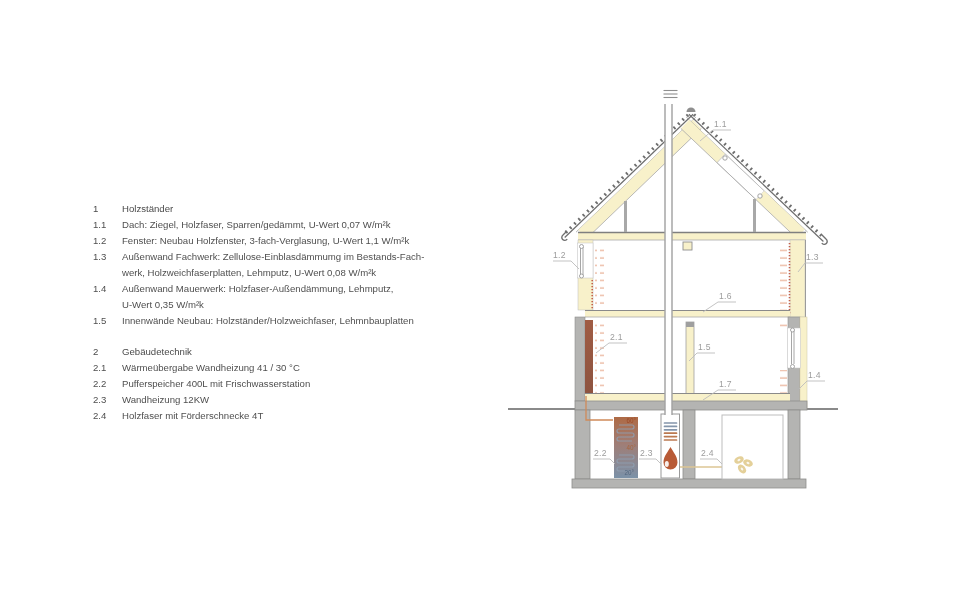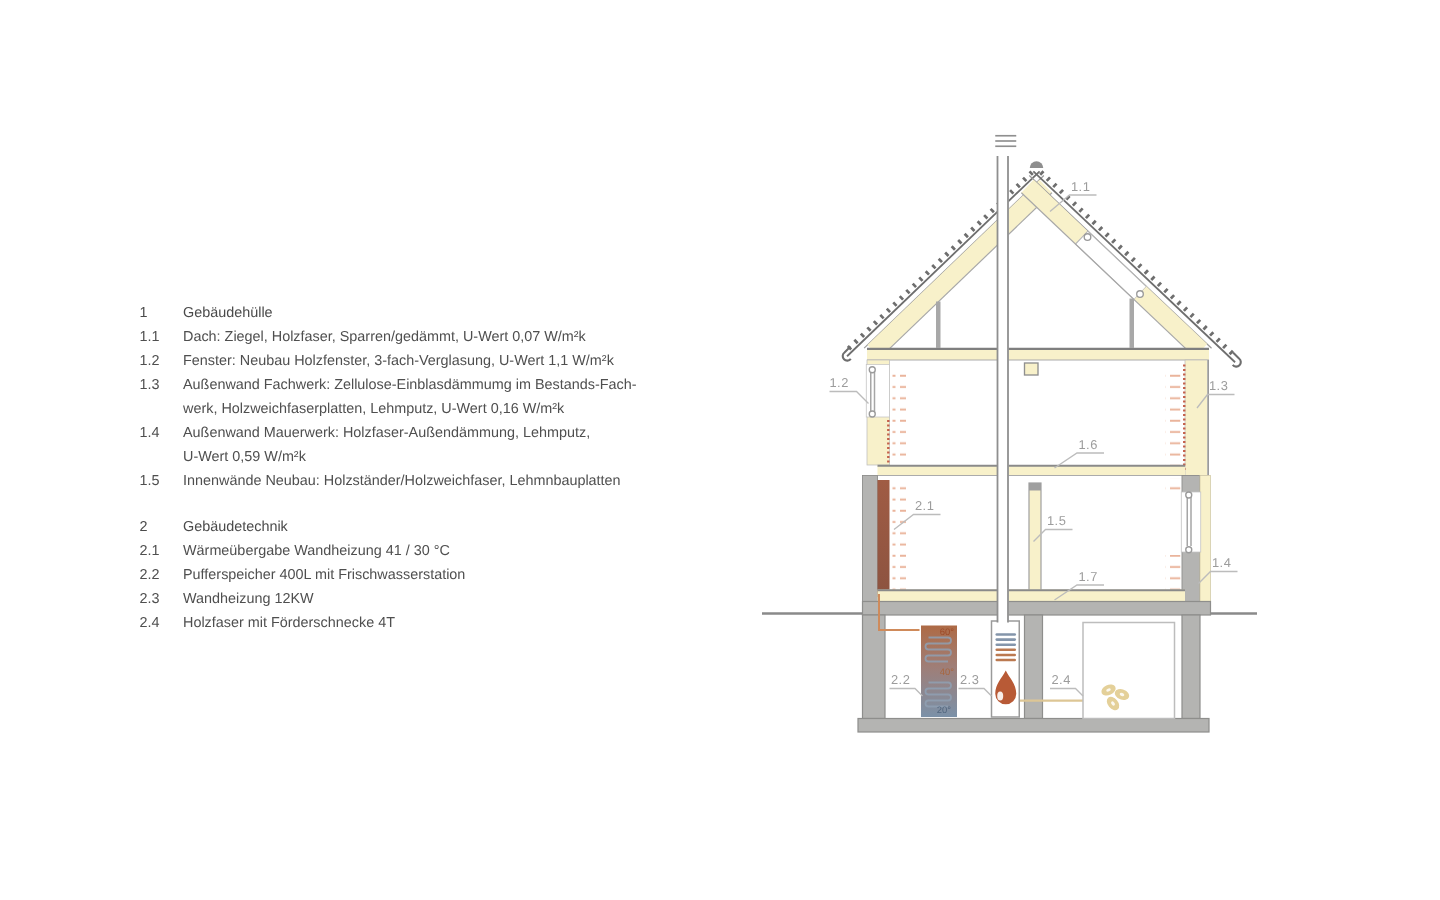--- a/index.html
+++ b/index.html
@@ -19,39 +19,39 @@
 </style>
 </head>
 <body>
 
 <div id="stage">
 
   <div id="legend">
       <div class="leg-section">
         <div class="leg-row leg-title">
           <div class="leg-num">1</div>
-          <div class="leg-text">Gebäudehülle</div>
+          <div class="leg-text">Holzständer</div>
         </div>
         <div class="leg-row">
           <div class="leg-num">1.1</div>
           <div class="leg-text">Dach: Ziegel, Holzfaser, Sparren/gedämmt, U-Wert 0,07 W/m²k</div>
         </div>
         <div class="leg-row">
           <div class="leg-num">1.2</div>
           <div class="leg-text">Fenster: Neubau Holzfenster, 3-fach-Verglasung, U-Wert 1,1 W/m²k</div>
         </div>
         <div class="leg-row">
           <div class="leg-num">1.3</div>
           <div class="leg-text">Außenwand Fachwerk: Zellulose-Einblasdämmumg im Bestands-Fach-
-werk, Holzweichfaserplatten, Lehmputz, U-Wert 0,16 W/m²k</div>
+werk, Holzweichfaserplatten, Lehmputz, U-Wert 0,08 W/m²k</div>
         </div>
         <div class="leg-row">
           <div class="leg-num">1.4</div>
           <div class="leg-text">Außenwand Mauerwerk: Holzfaser-Außendämmung, Lehmputz,
-U-Wert 0,59 W/m²k</div>
+U-Wert 0,35 W/m²k</div>
         </div>
         <div class="leg-row">
           <div class="leg-num">1.5</div>
           <div class="leg-text">Innenwände Neubau: Holzständer/Holzweichfaser, Lehmnbauplatten</div>
         </div>
       </div>
       <div class="leg-section">
         <div class="leg-row leg-title">
           <div class="leg-num">2</div>
           <div class="leg-text">Gebäudetechnik</div>

